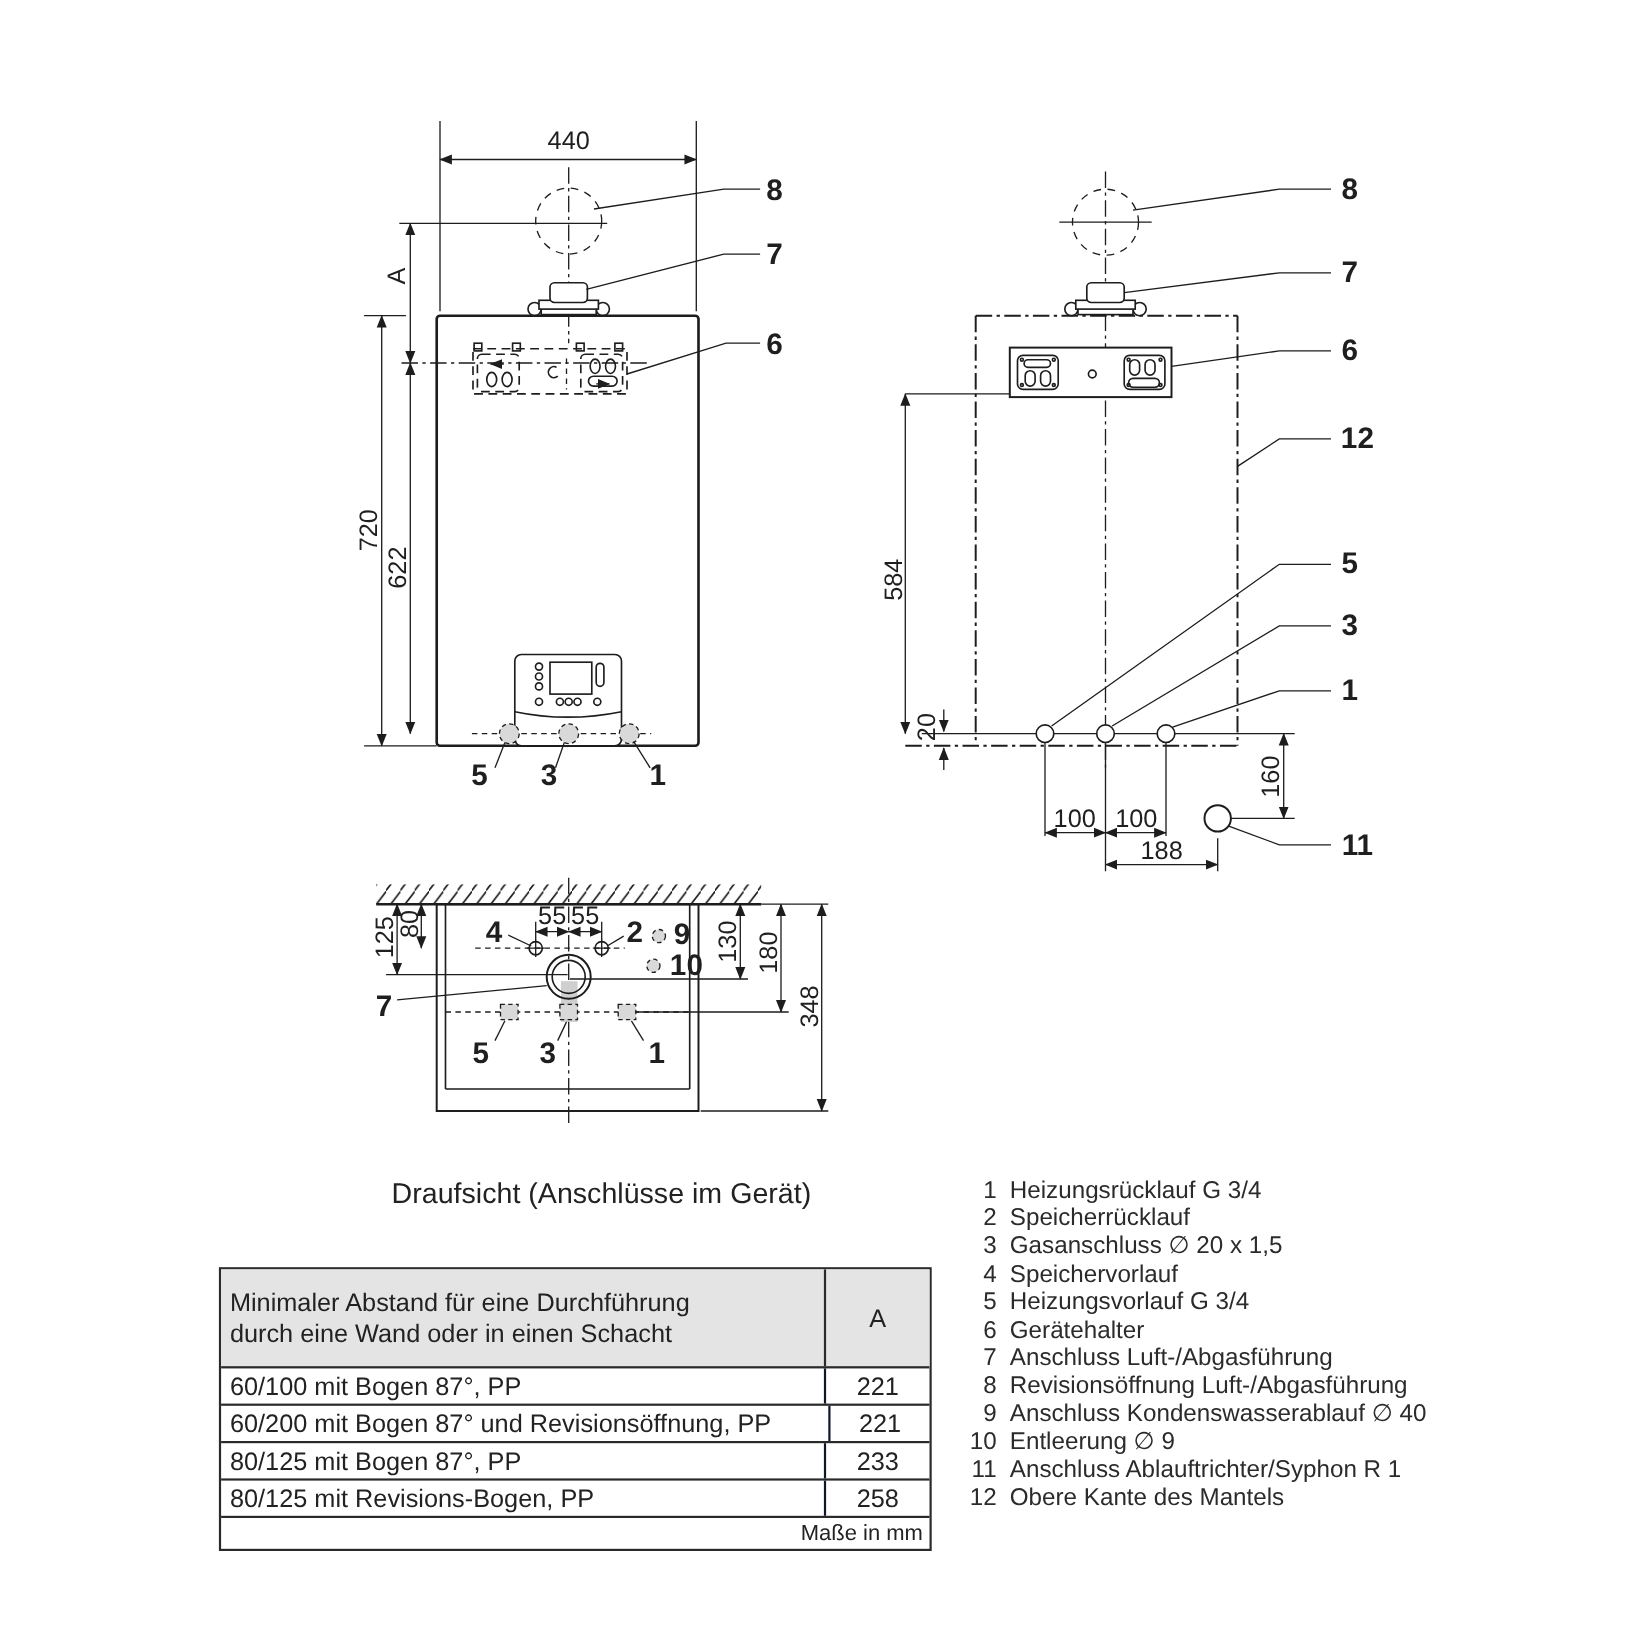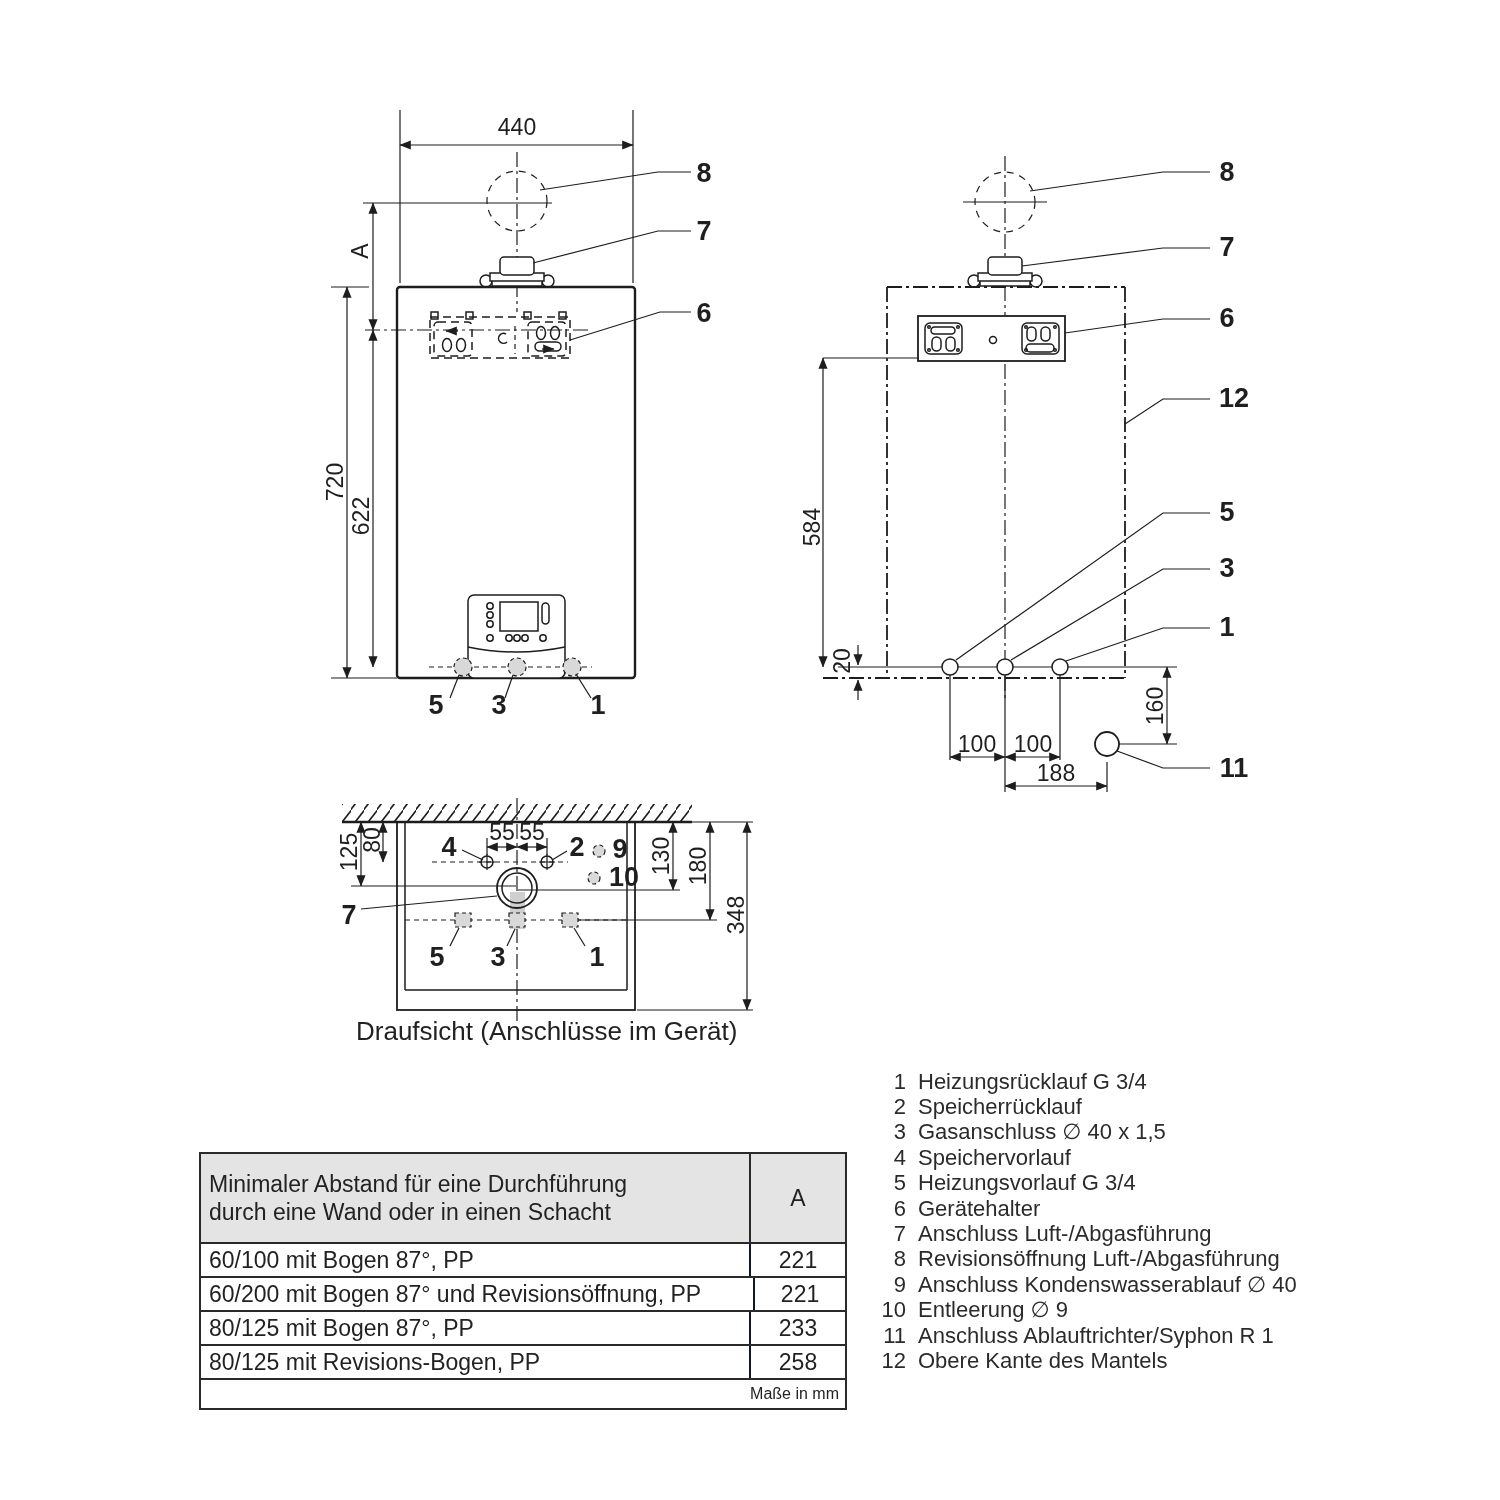--- a/index.html
+++ b/index.html
@@ -14,32 +14,32 @@
   .dsh {stroke-dasharray:8,5;}
   .dsh2{stroke-dasharray:5,4;}
   .dd  {stroke-dasharray:15,4,3,4;}
   .dash8{stroke-dasharray:7,6;}
   .wfill{fill:#ffffff;}
   .conn {fill:#d9d9d9;stroke:#1d1d1d;stroke-width:1.2;stroke-dasharray:4,3;}
   .gray {fill:#cfcfcf;stroke:none;}
   text.dt {font-size:23px;fill:#1f1f1f;text-anchor:middle;dominant-baseline:central;}
   text.ct {font-size:27px;font-weight:700;fill:#1f1f1f;text-anchor:middle;dominant-baseline:central;}
   
-  .caption{position:absolute;left:356px;top:1016px;font-size:26px;color:#222;}
+  .caption{position:absolute;left:356px;top:1070px;font-size:26px;color:#222;}
   
   .dim-table{position:absolute;left:199px;top:1152px;width:648px;border:2.5px solid #2a2a2a;
              font-size:23px;color:#222;box-sizing:border-box;}
   .t-head{display:flex;background:#e4e4e4;border-bottom:2px solid #2a2a2a;}
   .t-title{flex:1;padding:16px 8px;line-height:28px;}
   .t-a{width:94px;border-left:2px solid #2a2a2a;display:flex;align-items:center;justify-content:center;}
   .t-row{display:flex;border-bottom:2px solid #2a2a2a;height:32px;gap:44px;}
   .t-label{flex:1;padding:0 8px;display:flex;align-items:center;white-space:nowrap;}
   .t-val{width:94px;border-left:2px solid #0f172a;display:flex;align-items:center;justify-content:center;}
   .t-foot{height:28px;display:flex;align-items:center;justify-content:flex-end;
-          padding-right:6px;font-size:16px;}
+          padding-right:6px;font-size:20px;}
   
   .legend{position:absolute;left:874px;top:1069px;font-size:22px;color:#2b2b2b;}
   .l-item{display:flex;height:25.4px;align-items:center;}
   .l-num{width:32px;text-align:right;margin-right:12px;}
 </style>
 </head>
 <body>
 
 <svg width="1500" height="1500" viewBox="0 0 1500 1500">
   <defs>
@@ -316,21 +316,21 @@
   <div class="l-item">
       <span class="l-num">1</span>
       <span class="l-text">Heizungsrücklauf G 3/4</span>
     </div>
   <div class="l-item">
       <span class="l-num">2</span>
       <span class="l-text">Speicherrücklauf</span>
     </div>
   <div class="l-item">
       <span class="l-num">3</span>
-      <span class="l-text">Gasanschluss ∅ 40 x 1,5</span>
+      <span class="l-text">Gasanschluss ∅ 20 x 1,5</span>
     </div>
   <div class="l-item">
       <span class="l-num">4</span>
       <span class="l-text">Speichervorlauf</span>
     </div>
   <div class="l-item">
       <span class="l-num">5</span>
       <span class="l-text">Heizungsvorlauf G 3/4</span>
     </div>
   <div class="l-item">

